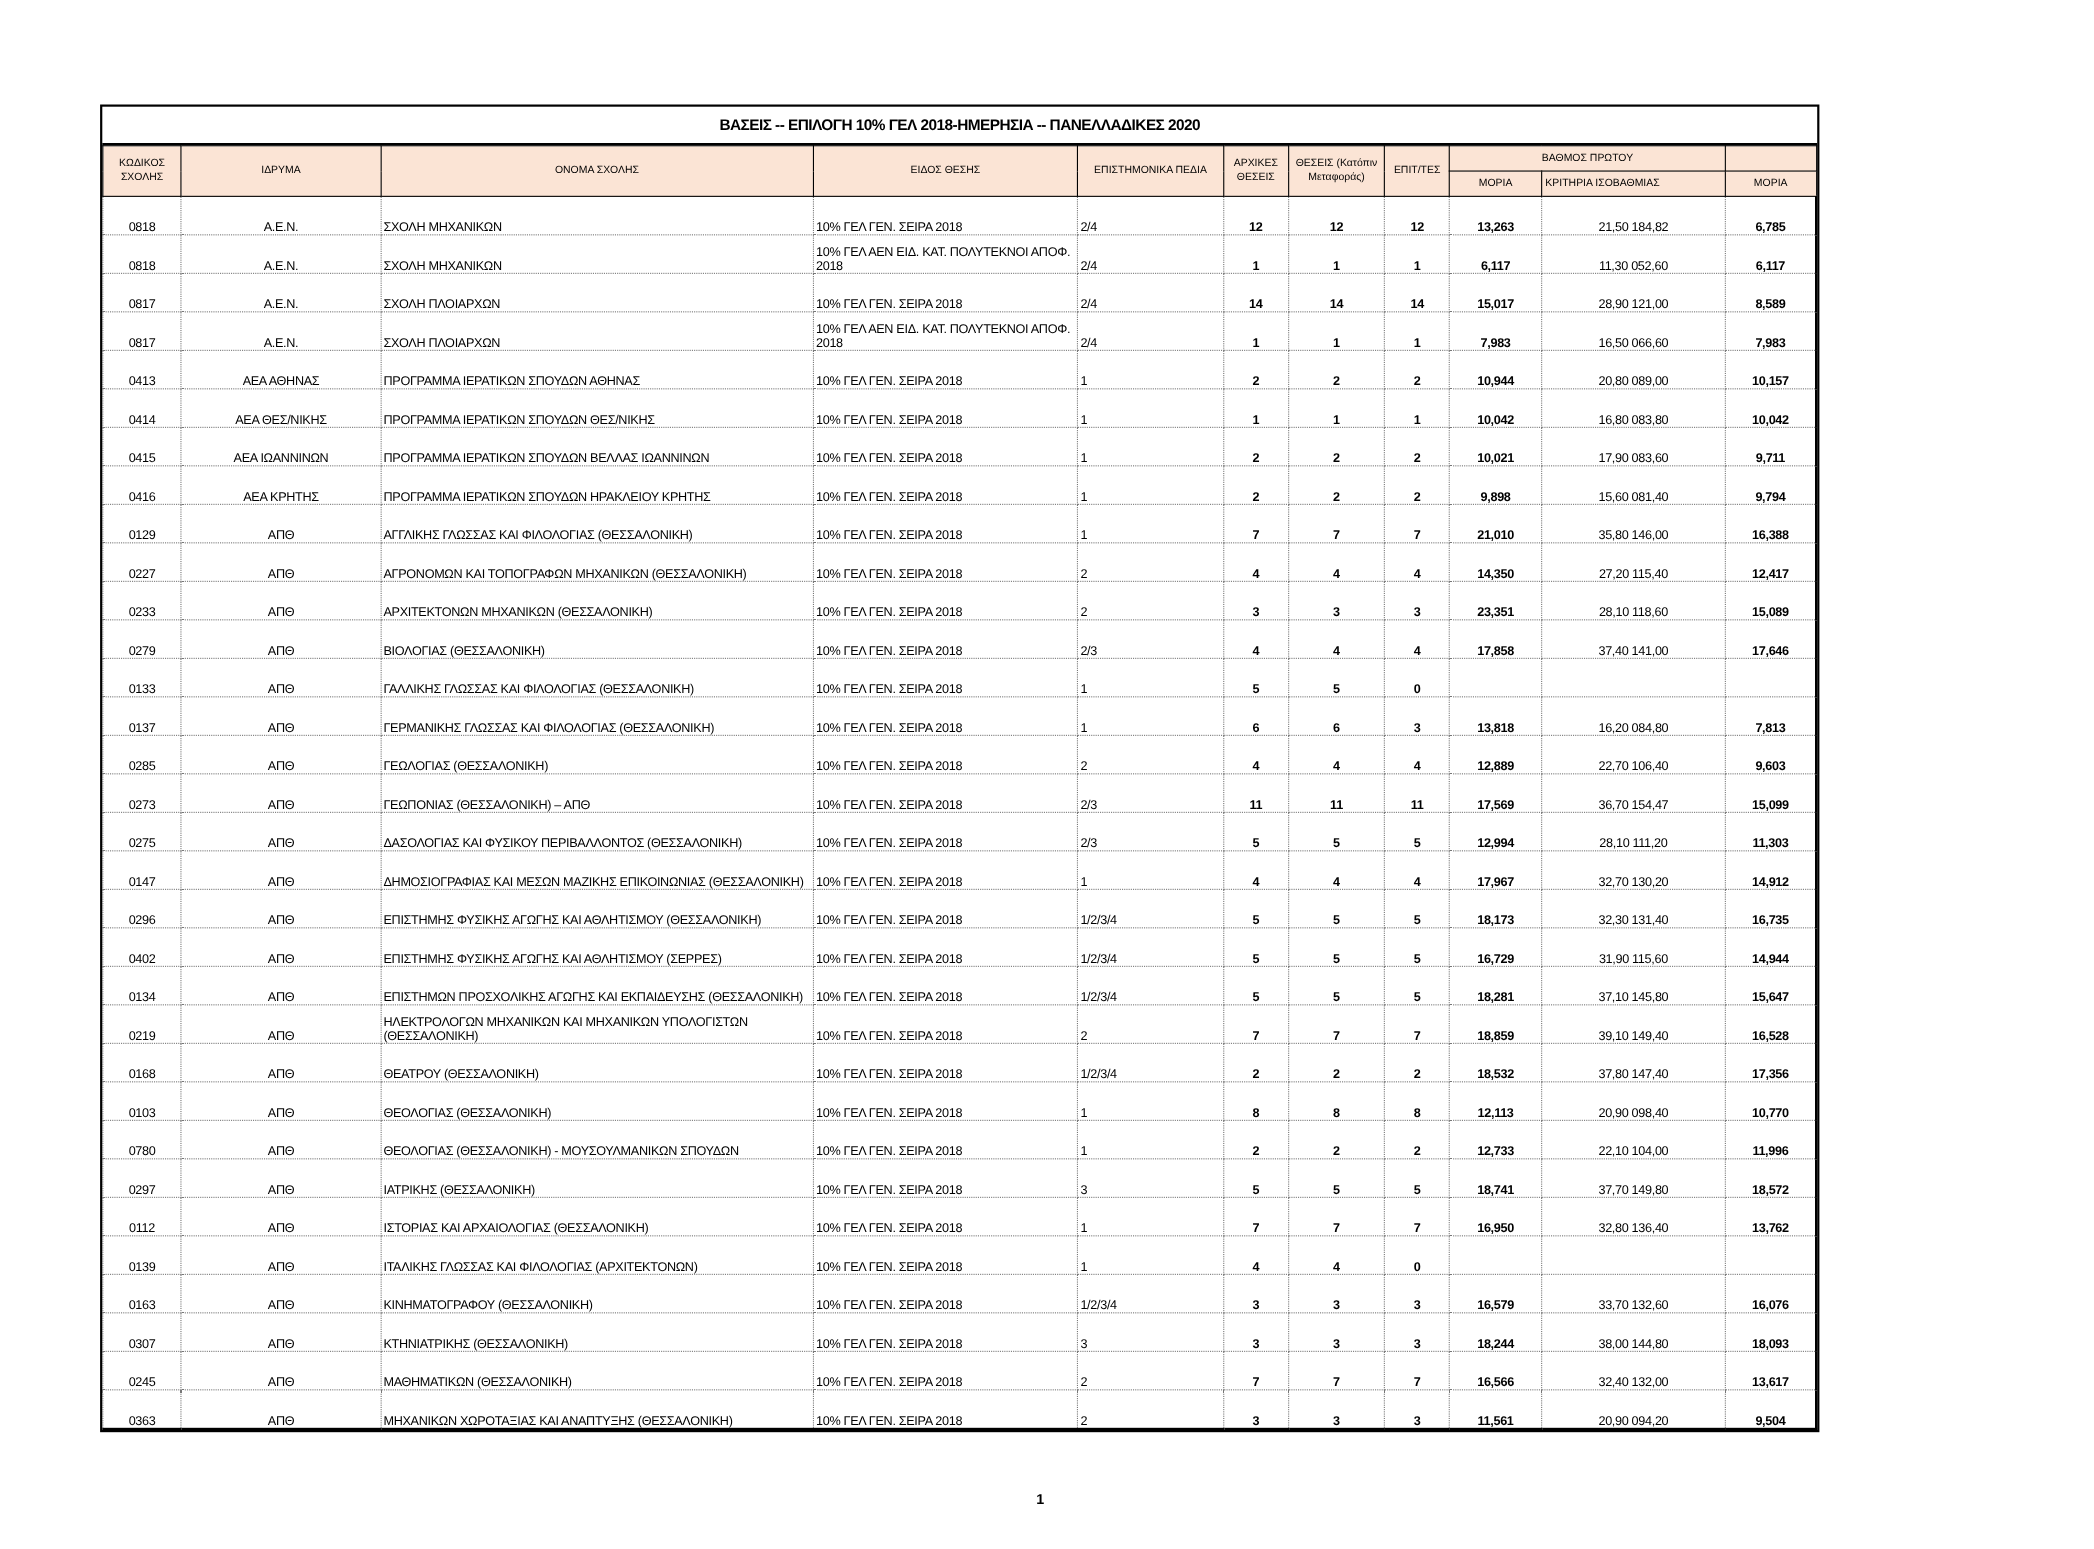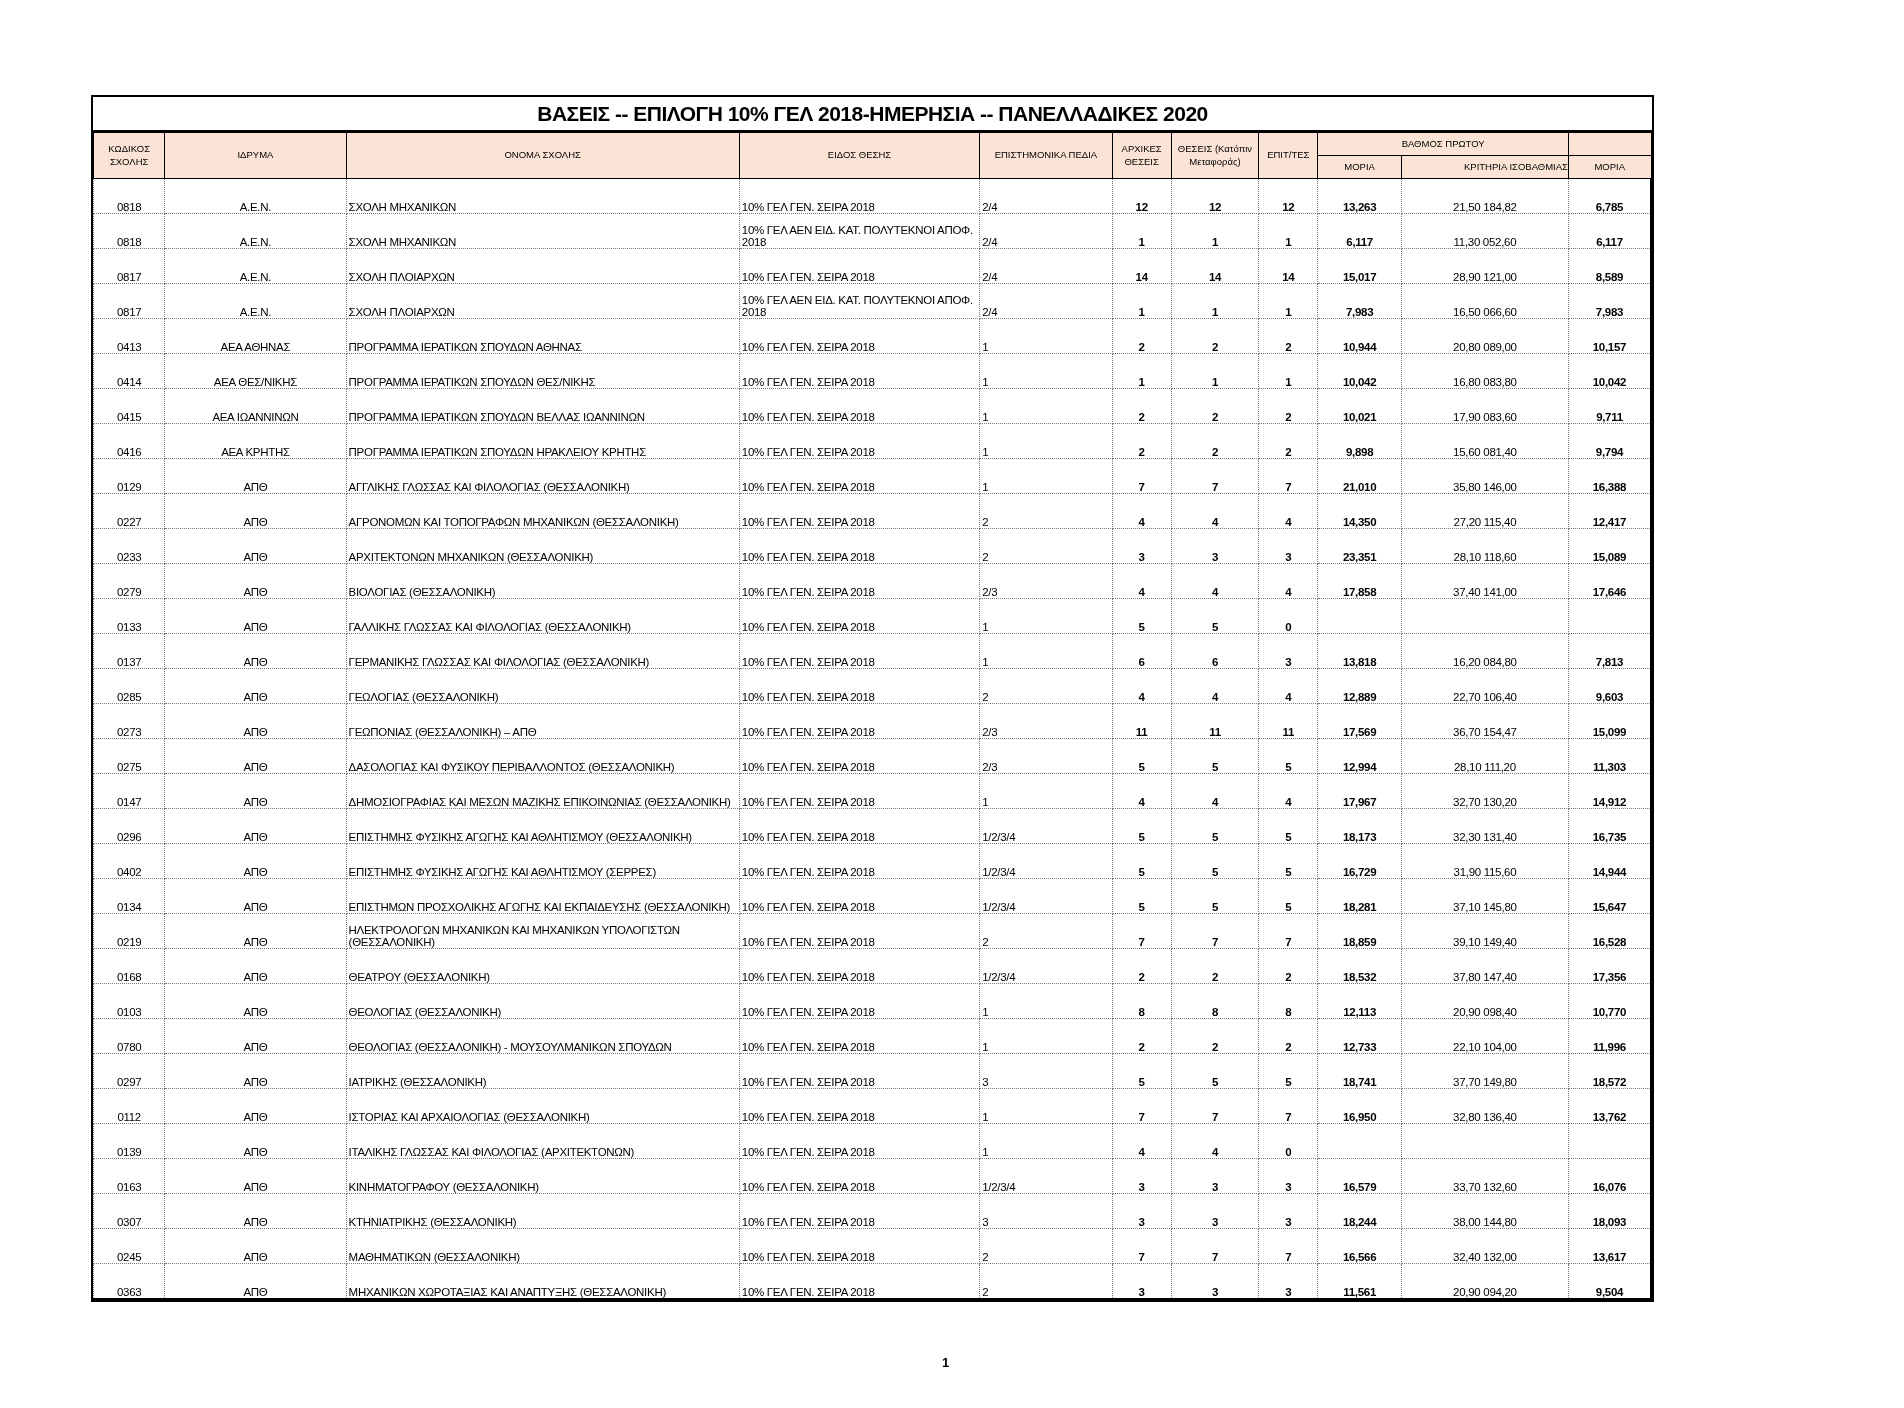--- a/index.html
+++ b/index.html
@@ -1,18 +1,18 @@
 <!DOCTYPE html>
 <html><head>
 <meta charset="utf-8">
 <style>
   html, body { margin:0; padding:0; background:#ffffff; }
   body { width:1904px; height:1408px; position:relative; font-family:"Liberation Sans", sans-serif; color:#000; }
   .sheet { position:absolute; left:91px; top:95px; width:1563px; border:2px solid #000; box-sizing:border-box; }
-  .title { height:33px; border-bottom:2px solid #000; text-align:center; font-weight:bold; font-size:21px; line-height:33px; letter-spacing:-0.5px; font-family:"Liberation Sans Narrow","Liberation Sans",sans-serif; }
+  .title { height:33px; border-bottom:2px solid #000; text-align:center; font-weight:bold; font-size:14px; line-height:33px; letter-spacing:-0.5px; font-family:"Liberation Sans Narrow","Liberation Sans",sans-serif; }
   table { border-collapse:collapse; width:100%; table-layout:fixed; }
   th { background:#fbe4d5; font-weight:normal; font-size:9.5px; border:1.5px solid #000; text-align:center; padding:0; line-height:1.35; }
   td { font-size:11.5px; border:1px dotted #777; padding:0 2px; vertical-align:bottom; height:34px; line-height:1.05; font-family:"Liberation Sans", sans-serif; letter-spacing:-0.3px; }
   td.c { text-align:center; }
   td.b { font-weight:bold; text-align:center; }
   td.l { text-align:left; }
   .hdr-top th { height:22px; }
   .hdr-bot th { height:22px; }
   .pagenum { position:absolute; left:942px; top:1355px; font-size:13px; font-weight:bold; }
   tbody tr:last-child td { border-bottom:2px solid #000; }
@@ -45,21 +45,21 @@
         <th rowspan="2">ΕΙΔΟΣ ΘΕΣΗΣ</th>
         <th rowspan="2">ΕΠΙΣΤΗΜΟΝΙΚΑ ΠΕΔΙΑ</th>
         <th rowspan="2">ΑΡΧΙΚΕΣ ΘΕΣΕΙΣ</th>
         <th rowspan="2">ΘΕΣΕΙΣ (Κατόπιν Μεταφοράς)</th>
         <th rowspan="2">ΕΠΙΤ/ΤΕΣ</th>
         <th colspan="2">ΒΑΘΜΟΣ ΠΡΩΤΟΥ</th>
         <th></th>
       </tr>
       <tr class="hdr-bot">
         <th>ΜΟΡΙΑ</th>
-        <th style="text-align:right;padding-left:3px">ΚΡΙΤΗΡΙΑ ΙΣΟΒΑΘΜΙΑΣ</th>
+        <th style="text-align:left;padding-left:3px">ΚΡΙΤΗΡΙΑ ΙΣΟΒΑΘΜΙΑΣ</th>
         <th>ΜΟΡΙΑ</th>
       </tr>
     </thead>
     <tbody id="rows">
         <tr>
           <td class="c">0818</td>
           <td class="c">Α.Ε.Ν.</td>
           <td class="l">ΣΧΟΛΗ ΜΗΧΑΝΙΚΩΝ</td>
           <td class="l">10% ΓΕΛ ΓΕΝ. ΣΕΙΡΑ 2018</td>
           <td class="l">2/4</td>

